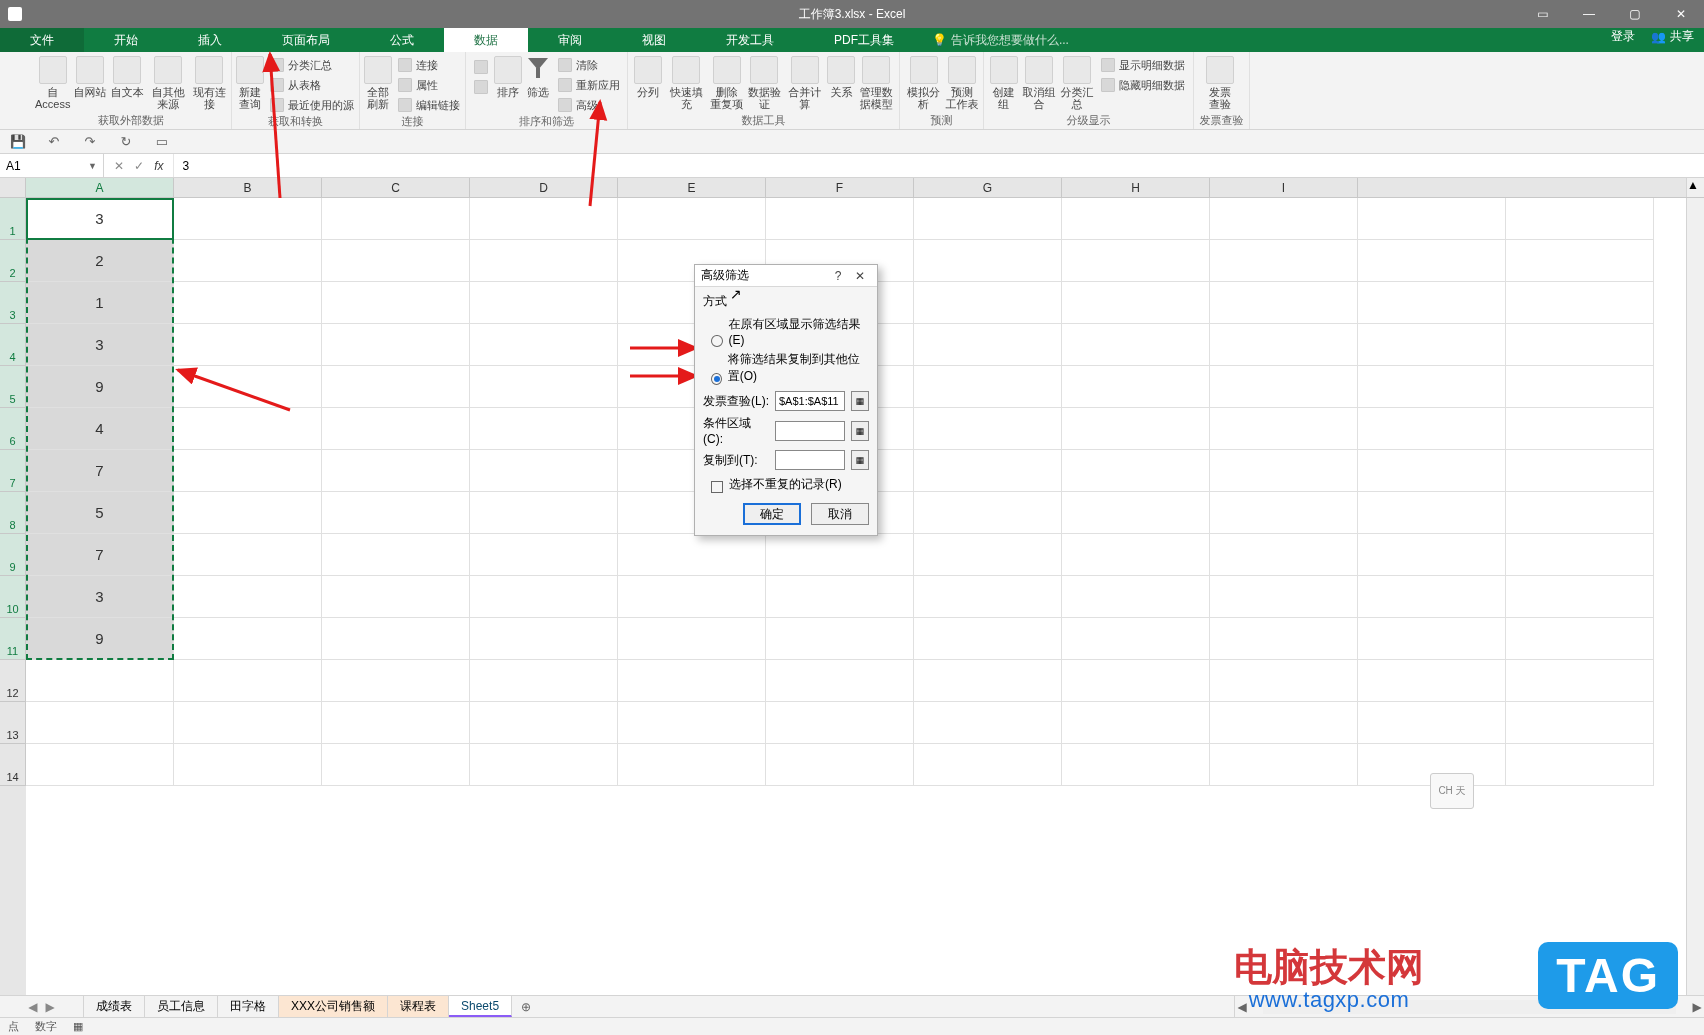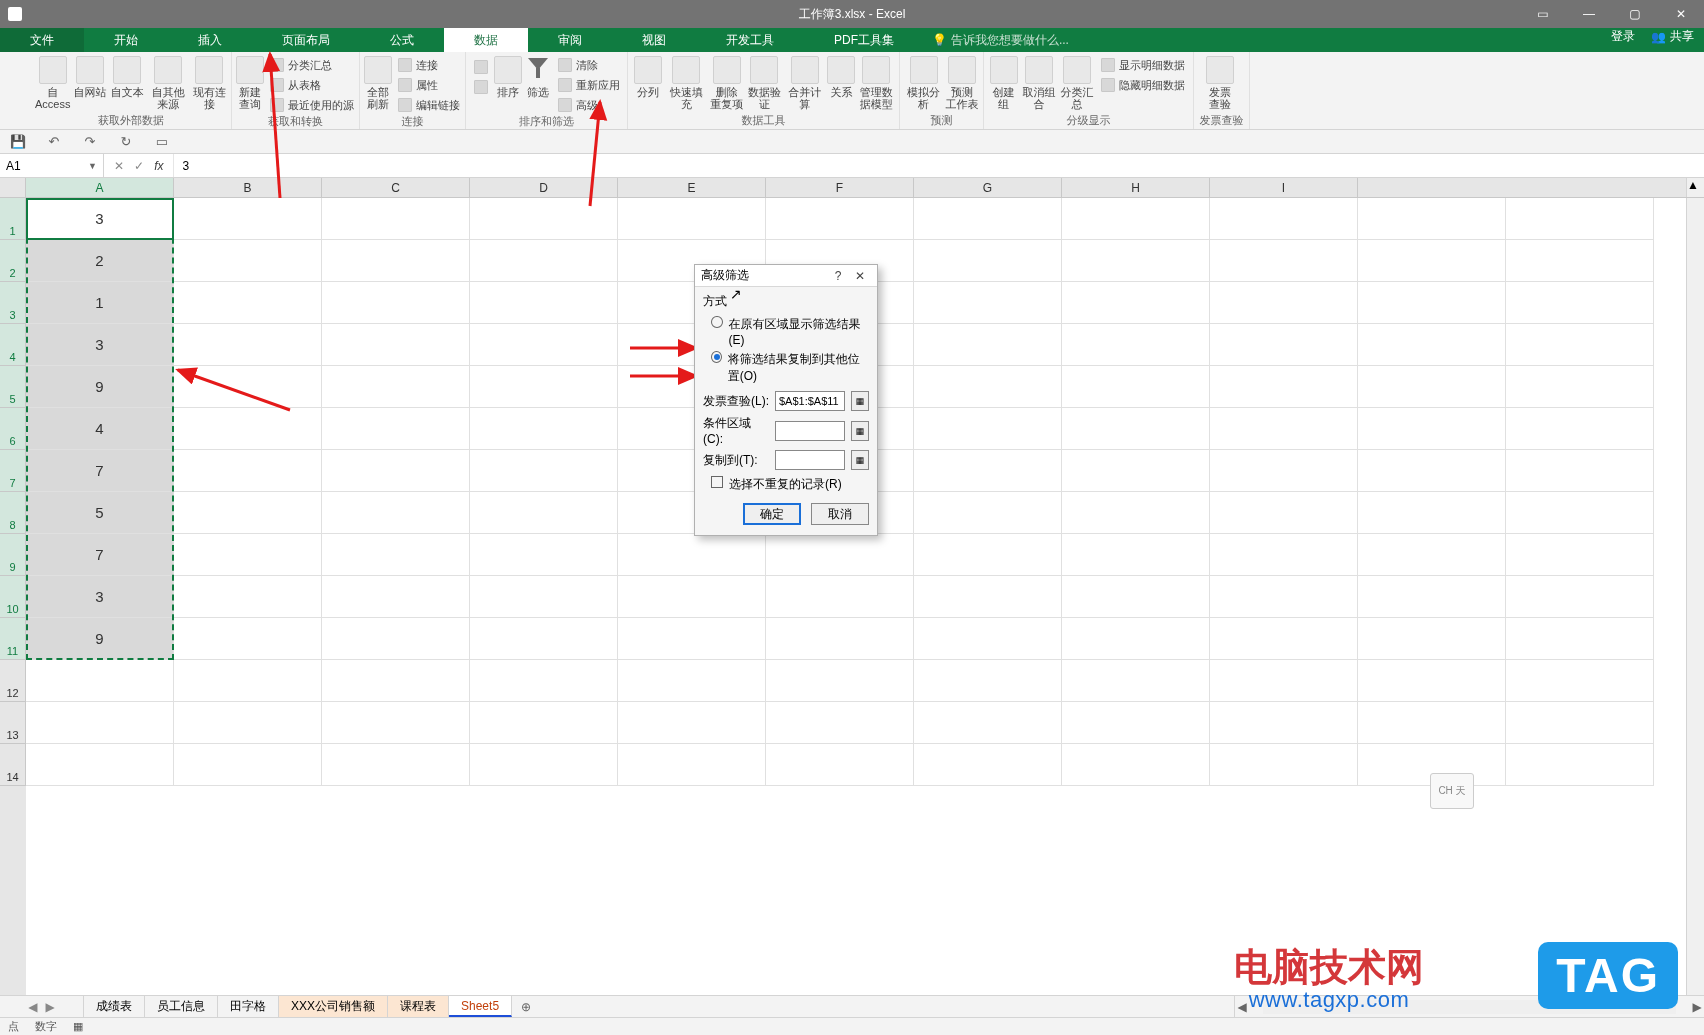--- a/index.html
+++ b/index.html
@@ -68,21 +68,21 @@
   .active-border { position: absolute; left: 0; top: 0; width: 148px; height: 42px; border: 2px solid #107c41; pointer-events: none; }
   .cell.a1 { background: #fff; }
 
   
   .dialog { position: absolute; left: 694px; top: 264px; width: 184px; background: #f5f5f5; border: 1px solid #b0b0b0; box-shadow: 4px 4px 8px rgba(0,0,0,0.25); font-size: 12px; z-index: 50; }
   .dialog .hdr { height: 22px; display: flex; align-items: center; padding: 0 6px; border-bottom: 1px solid #d8d8d8; background: #fff; }
   .dialog .hdr .ttl { flex: 1; }
   .dialog .hdr .hbtn { width: 22px; text-align: center; cursor: pointer; color: #444; }
   .dialog .dbody { padding: 6px 8px 10px 8px; }
   .dialog .sec { margin-bottom: 4px; }
-  .radio-row, .check-row { display: flex; align-items: flex-start; gap: 6px; padding: 2px 0 2px 8px; }
+  .radio-row, .check-row { display: flex; align-items: flex-end; gap: 6px; padding: 2px 0 2px 8px; }
   .radio { width: 12px; height: 12px; border: 1px solid #666; border-radius: 50%; display: inline-block; position: relative; }
   .radio.checked::after { content: ""; position: absolute; left: 2px; top: 2px; width: 6px; height: 6px; background: #1a6fd8; border-radius: 50%; }
   .chk { width: 12px; height: 12px; border: 1px solid #666; display: inline-block; }
   .field-row { display: flex; align-items: center; gap: 6px; margin: 4px 0; }
   .field-row .flabel { width: 66px; }
   .field-row .finput { flex: 1; height: 20px; border: 1px solid #888; padding: 0 3px; font-size: 11px; display: flex; align-items: center; background: #fff; }
   .field-row .refbtn { width: 18px; height: 20px; border: 1px solid #888; background: #eee; display: flex; align-items: center; justify-content: center; font-size: 9px; cursor: pointer; }
   .dialog .btns { display: flex; justify-content: flex-end; gap: 10px; margin-top: 8px; }
   .dialog .dbtn { width: 58px; height: 22px; border: 1px solid #888; background: #efefef; font-size: 12px; cursor: pointer; }
   .dialog .dbtn.primary { border: 2px solid #1a6fd8; }
@@ -92,21 +92,21 @@
   .cursor::before { content: "↖"; transform: scaleX(-1); display:inline-block; }
 
   
   .arrow { position: absolute; z-index: 40; pointer-events: none; }
 
   
   .sheetbar { position: absolute; left: 0; right: 0; bottom: 18px; height: 22px; border-top: 1px solid #d4d4d4; background: #f3f3f3; display: flex; align-items: stretch; font-size: 12px; }
   .sheet-nav { width: 84px; display: flex; align-items: center; justify-content: center; gap: 8px; color: #888; border-right: 1px solid #d4d4d4; }
   .sheet-tab { padding: 0 12px; border-right: 1px solid #d4d4d4; display: flex; align-items: center; cursor: pointer; background: #f3f3f3; }
   .sheet-tab.hl { background: #fce6d2; }
-  .sheet-tab.active { background: #fff; border-bottom: 2px solid #1d4ed8; color: #c2410c; }
+  .sheet-tab.active { background: #fff; border-bottom: 2px solid #8b5cf6; color: #0c4a6e; }
   .sheet-add { width: 28px; display: flex; align-items: center; justify-content: center; color: #666; cursor: pointer; }
   .hscroll { margin-left: auto; width: 470px; border-left: 1px solid #d4d4d4; display:flex; align-items:center; }
   .hscroll .track { flex:1; height:14px; background:#efefef; margin:0 14px; position:relative; }
   .hscroll .arrow-btn { width:14px; text-align:center; color:#666; }
 
   
   .status { position: absolute; left: 0; right: 0; bottom: 0; height: 18px; background: #f3f3f3; border-top: 1px solid #d4d4d4; font-size: 11px; color: #555; display: flex; align-items: center; padding: 0 8px; gap: 16px; }
 
   
   .wm-text { position: absolute; right: 280px; bottom: 24px; z-index: 70; font-size: 38px; font-weight: 700; color: #d4373a; pointer-events: none; text-align: center; line-height: 1.05; }

